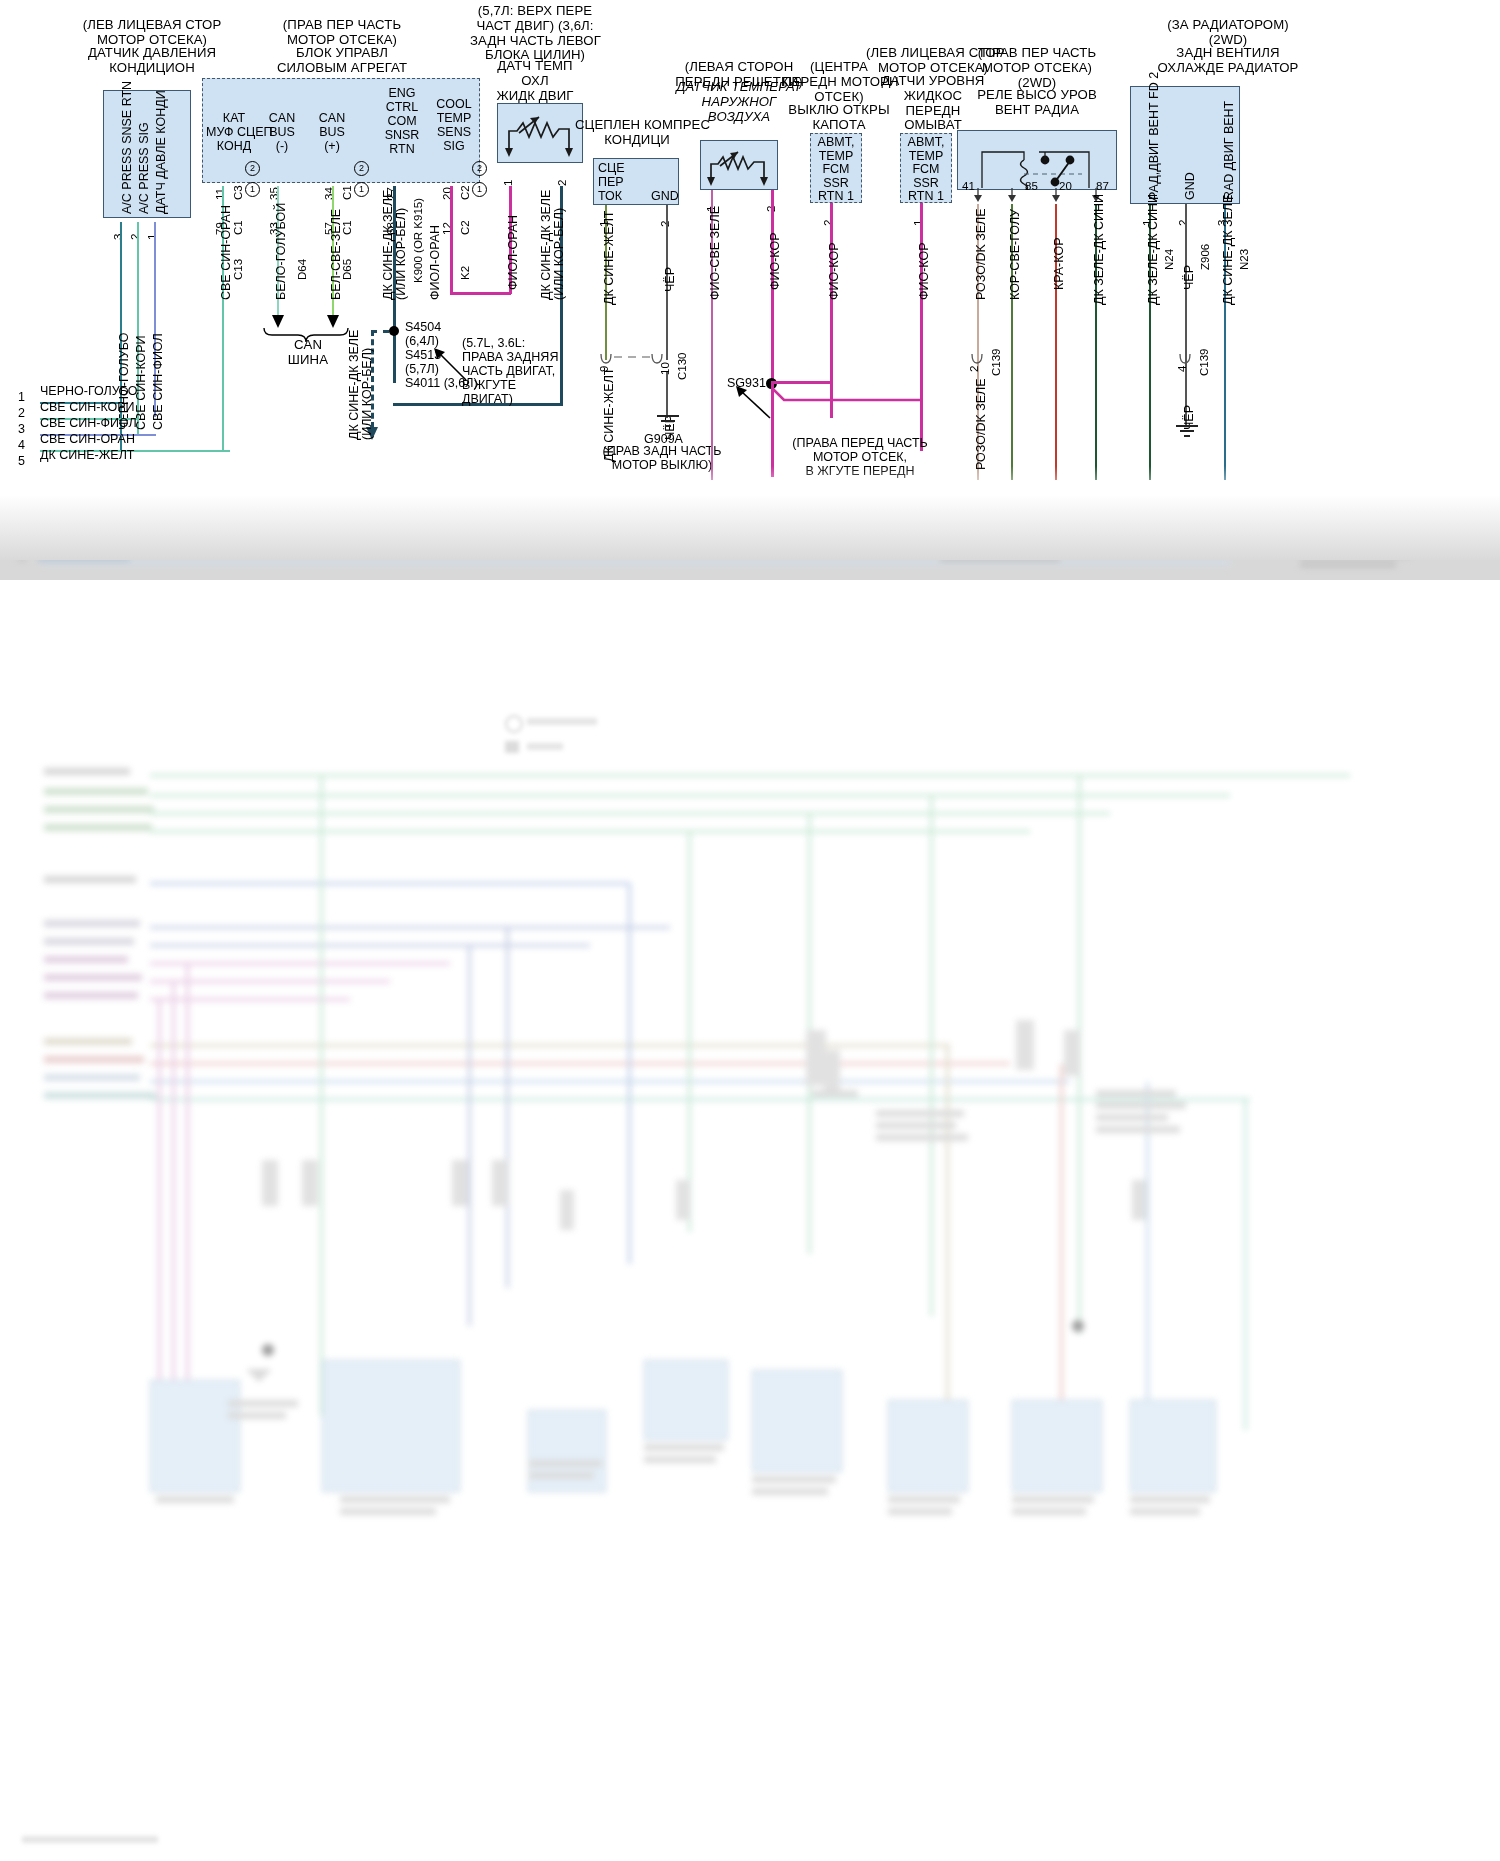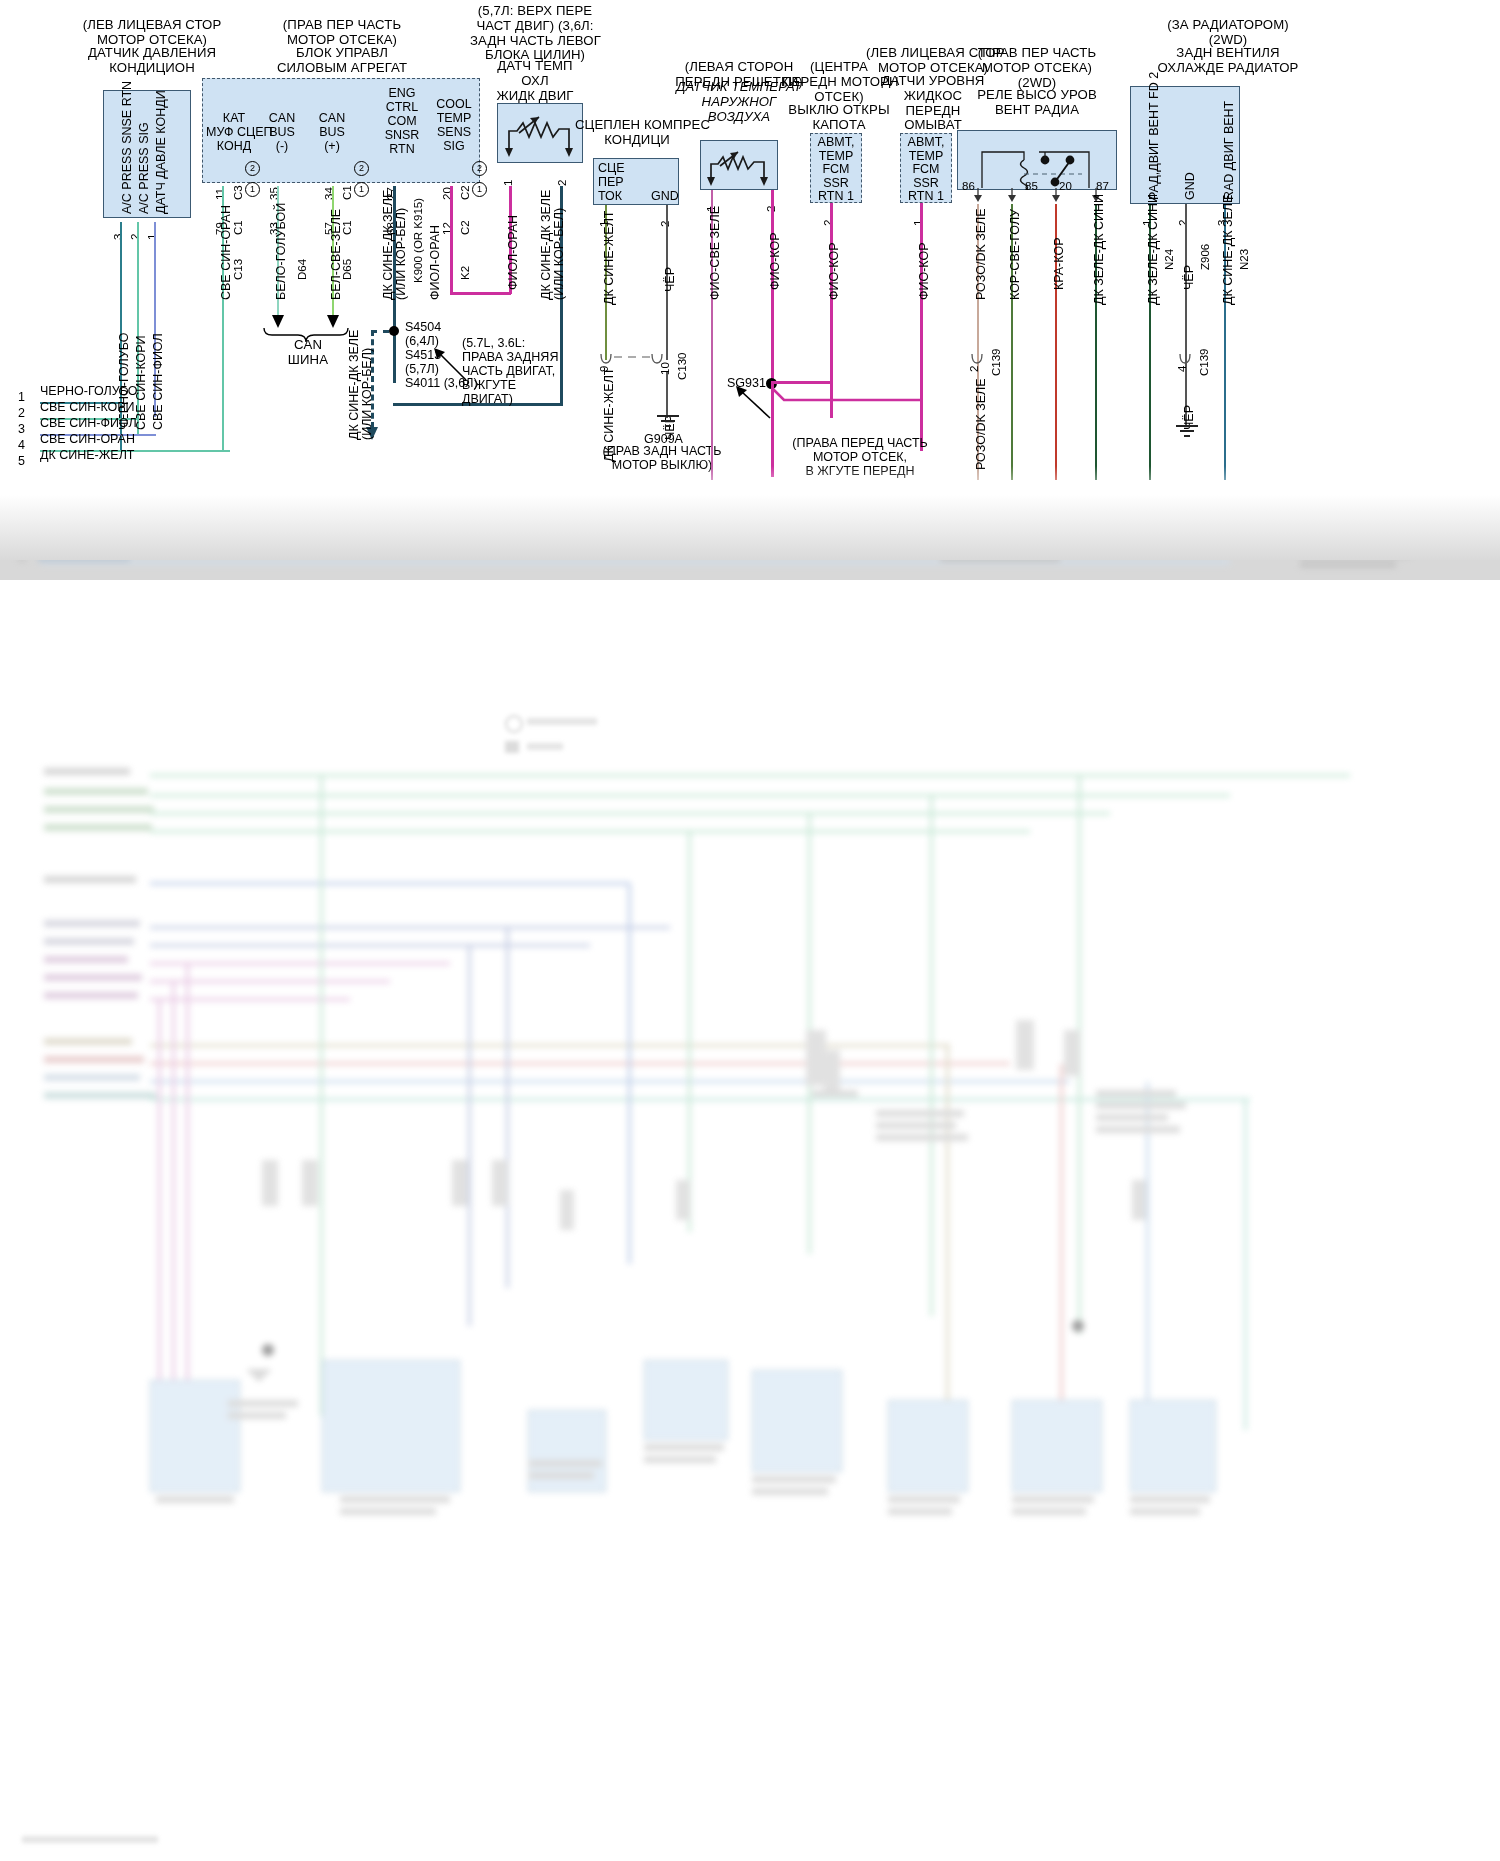--- a/index.html
+++ b/index.html
@@ -459,21 +459,21 @@
       <path d="M25,58 L25,22 L67,22 L67,30" stroke="#1a1a1a" fill="none" stroke-width="1.3"></path>
       <path d="M82,22 L132,22 L132,58" stroke="#1a1a1a" fill="none" stroke-width="1.3"></path>
       <path d="M67,30 q-7,4 0,8 q7,4 0,8 q-7,4 0,8 q7,4 0,7" stroke="#1a1a1a" fill="none" stroke-width="1.4"></path>
       <line x1="67" y1="44" x2="125" y2="44" stroke="#4a6070" stroke-width="1.2" stroke-dasharray="5,4"></line>
       <circle cx="88" cy="30" r="4.4" fill="#111"></circle>
       <line x1="88" y1="30" x2="88" y2="22" stroke="#1a1a1a" stroke-width="1.3"></line>
       <circle cx="113" cy="30" r="4.4" fill="#111"></circle>
       <circle cx="98" cy="52" r="4.4" fill="#111"></circle>
       <line x1="98" y1="52" x2="113" y2="31" stroke="#111" stroke-width="1.9"></line>
     </svg>
-    <div class="t pin" style="left:962px;top:180px;">86</div>
+    <div class="t pin" style="left:962px;top:180px;">41</div>
     <div class="t pin" style="left:1025px;top:180px;">85</div>
     <div class="t pin" style="left:1059px;top:180px;">20</div>
     <div class="t pin" style="left:1096px;top:180px;">87</div>
     <svg width="170" height="22" style="position:absolute;left:955px;top:188px;">
       <g stroke="#333" fill="none" stroke-width="1.3">
         <line x1="23" y1="0" x2="23" y2="8"></line>
           <polygon points="19,7 27,7 23,14" fill="#333" stroke="none"></polygon>
         <line x1="57" y1="0" x2="57" y2="8"></line>
           <polygon points="53,7 61,7 57,14" fill="#333" stroke="none"></polygon>
         <line x1="101" y1="0" x2="101" y2="8"></line>

